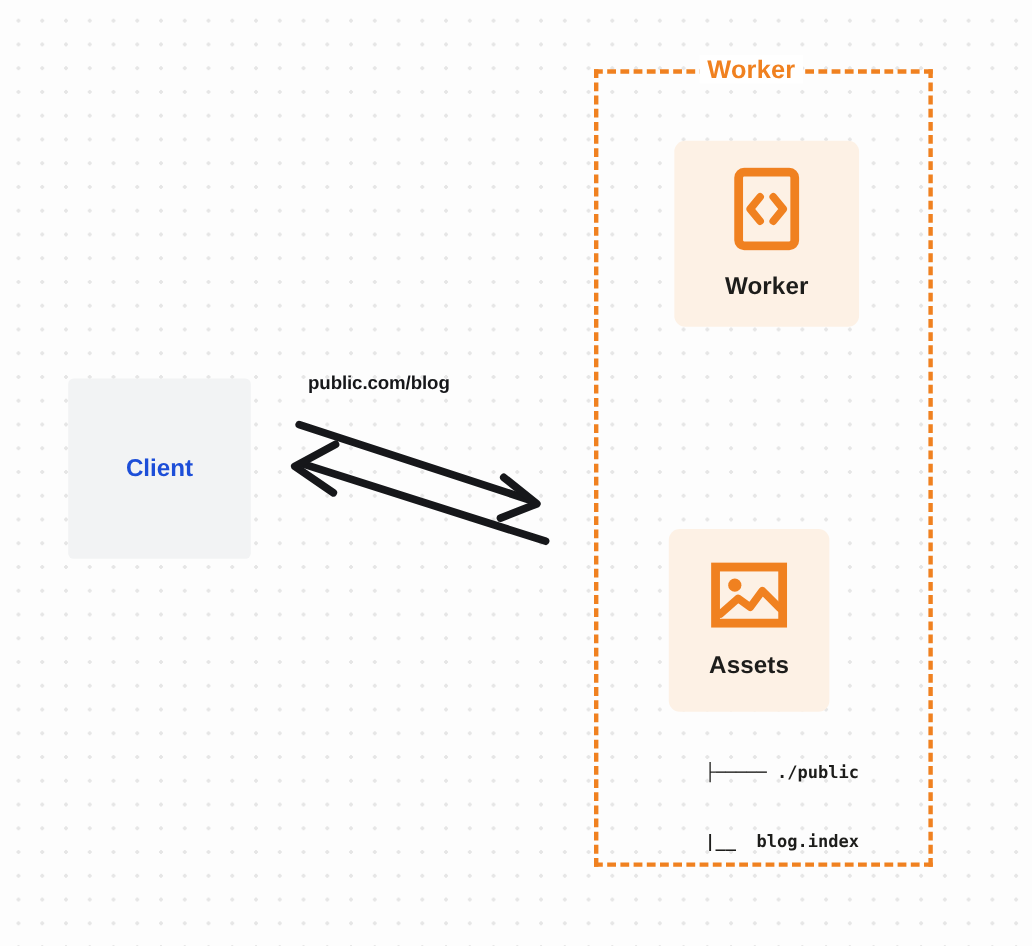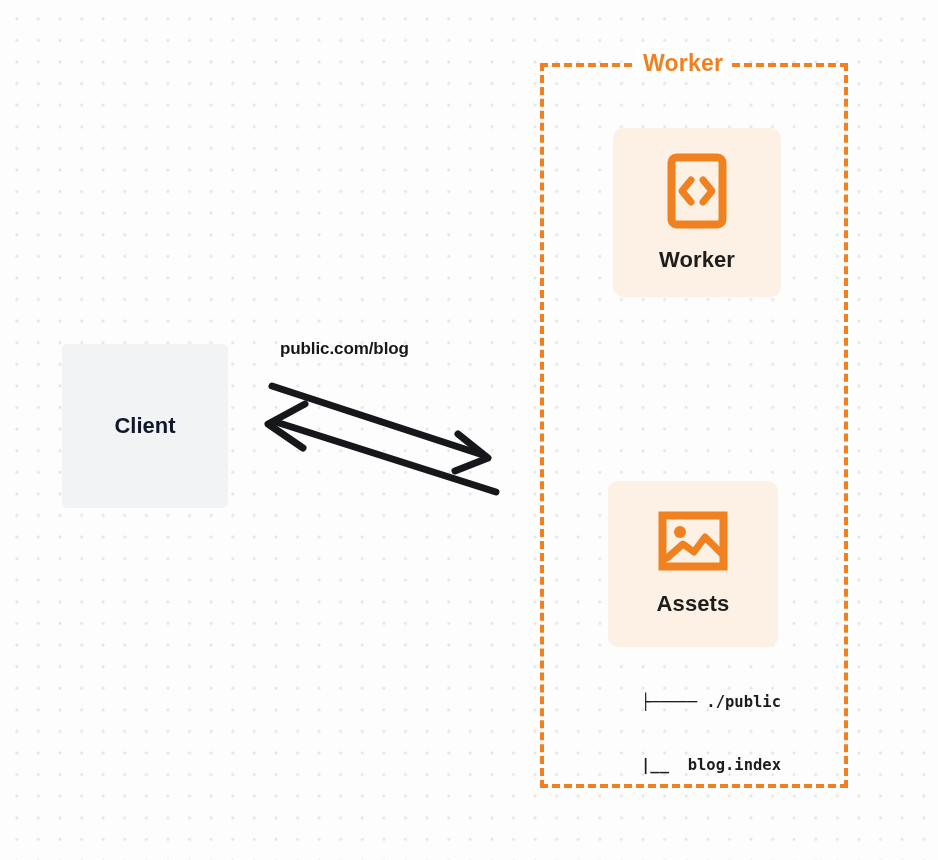--- a/index.html
+++ b/index.html
@@ -58,21 +58,21 @@
   }
   #worker-card {
     left: 613px;
     top: 128px;
     width: 168px;
     height: 169px;
   }
   #assets-card {
     left: 608px;
     top: 481px;
-    width: 170px;
+    width: 146px;
     height: 166px;
   }
   .card-icon {
     display: block;
   }
   #worker-card .card-icon { margin-bottom: 14px; }
   #assets-card .card-icon { margin-bottom: 16px; }
   .card-label {
     font-size: 22px;
     font-weight: 700;
@@ -89,21 +89,21 @@
     height: 164px;
     background: #f2f3f4;
     border-radius: 5px;
     display: flex;
     align-items: center;
     justify-content: center;
   }
   #client-label {
     font-size: 22px;
     font-weight: 700;
-    color: #0f172a;
+    color: #1d4ed8;
   }
 
   
   #request-label {
     position: absolute;
     left: 280px;
     top: 339px;
     font-size: 17px;
     font-weight: 700;
     color: #16171a;

